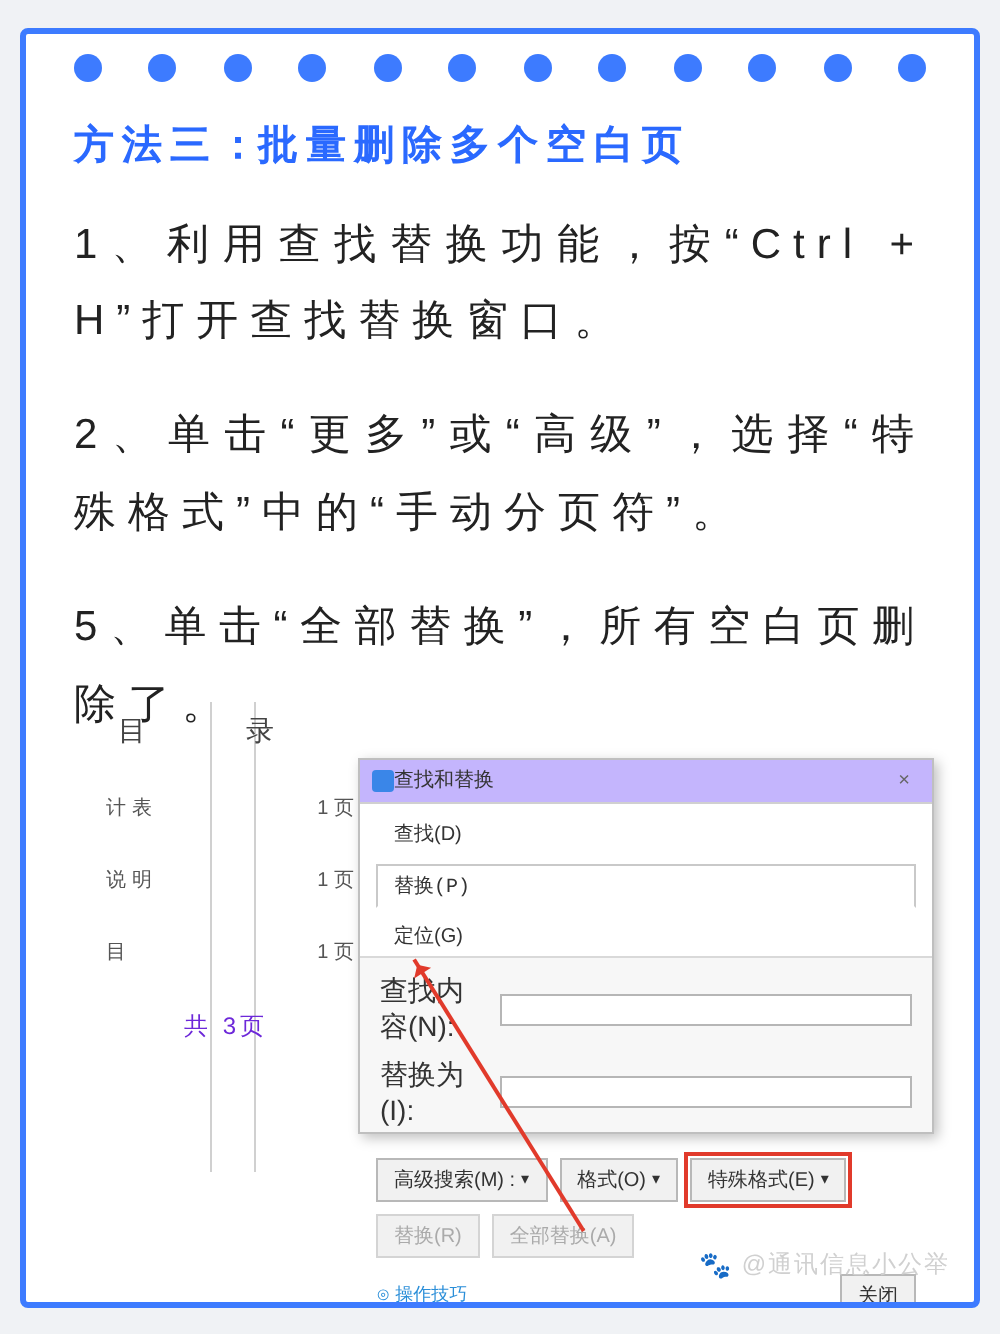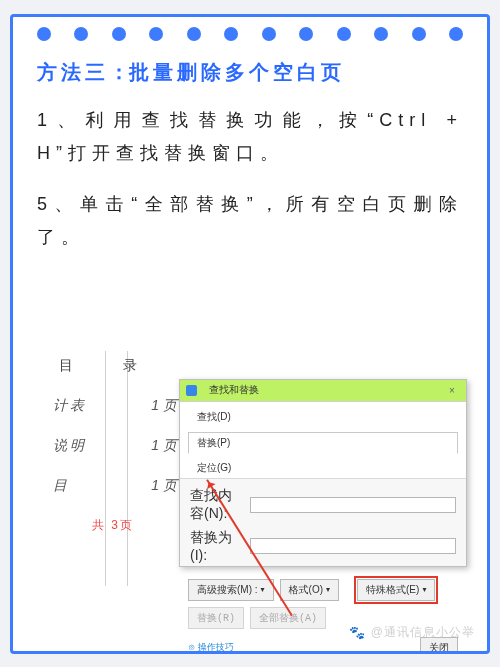--- a/index.html
+++ b/index.html
@@ -23,72 +23,72 @@
   .hole { width: 14px; height: 14px; border-radius: 50%; background: #3d7bff; }
 
   .content { padding: 42px 24px 0 24px; }
 
   .title { color: #2a69ff; font-size: 20px; font-weight: 700; letter-spacing: 4px; }
   .title .colon { letter-spacing: 0; }
 
   .step {
     margin-top: 18px;
     color: #222;
-    font-size: 18px;
+    font-size: 21px;
     line-height: 1.85;
     letter-spacing: 6px;
     text-align: justify;
     text-align-last: left;
   }
 
   
   .docshot {
     position: absolute;
     left: 30px; bottom: 65px;
     width: 420px; height: 235px;
   }
 
   .doclist {
     position: absolute; left: 0; top: 0; width: 140px;
     font-size: 12px; color: #444;
   }
   .doclist .bigtitle { font-size: 14px; letter-spacing: 18px; margin: 6px 0 22px 16px; }
-  .doclist .row { display: flex; justify-content: space-between; padding: 0 6px 0 10px; margin-bottom: 22px; font-size: 14px; color:#555;font-style:italic;}
+  .doclist .row { display: flex; justify-content: space-between; padding: 0 6px 0 10px; margin-bottom: 22px; font-size: 10px; color:#555;}
   .doclist .row .lab { letter-spacing: 3px; }
-  .doclist .total { text-align: center; font-size: 12px; margin-top: 6px; letter-spacing: 2px; color:#ef4444;}
+  .doclist .total { text-align: center; font-size: 12px; margin-top: 6px; letter-spacing: 2px; color:#6d28d9;}
   .vline { position:absolute; top:0; bottom:0; width:1px; background:#d0d0d0; }
 
   .dialog {
     position: absolute; left: 136px; top: 28px;
     width: 288px; height: 188px;
     background: #f7f7f7;
     border: 1px solid #bfbfbf;
     box-shadow: 2px 2px 6px rgba(0,0,0,.25);
     font-size: 10px; color: #333;
   }
   .dialog .titlebar {
-    height: 22px; background: #bef264; border-bottom: 1px solid #d0d0d0;
-    display: flex; align-items: center; padding: 0 6px; gap: 12px;
+    height: 22px; background: #c4b5fd; border-bottom: 1px solid #d0d0d0;
+    display: flex; align-items: center; padding: 0 6px; gap: 0;
   }
   .dialog .titlebar .ico { width:11px;height:11px; background:#3a86e8; border-radius:2px; }
   .dialog .titlebar .ttl { flex:1; font-size:10px; }
   .dialog .titlebar .x { width:16px; text-align:center; color:#666; cursor:pointer;}
   .tabs { display:flex; gap:4px; padding:4px 8px 0 8px; border-bottom:1px solid #d9d9d9; background:#fff;flex-direction:column;}
   .tab { padding:3px 8px; font-size:10px; color:#333; border:1px solid transparent; border-bottom:none; background:#fff; }
-  .tab.active { border-color:#c9c9c9; border-bottom:1px solid #fff; position:relative; top:1px;}
+  .tab.active { border-color:#c9c9c9; border-bottom:1px solid #fff; position:relative; top:1px;font-family:Liberation Mono, monospace;}
   .dlgbody { padding: 8px 10px 4px 10px; }
   .fldrow { display:flex; align-items:center; gap:6px; margin-bottom:6px; }
   .fldrow .lab { width:54px; font-size:14px; }
   .fldrow .input { flex:1; height:16px; background:#fff; border:1px solid #b6b6b6; }
   .fldrow .inline { font-size:10px; color:#555; }
   .btnrow { display:flex; gap:6px; padding: 6px 8px; }
   .btn { height:22px; padding:0 8px; font-size:10px; background:#f1f1f1; border:1px solid #b8b8b8; display:flex; align-items:center; color:#333;}
-  .btn.dis { color:#aaa; border-color:#d4d4d4;font-family:Liberation Mono, monospace; }
+  .btn.dis { color:#aaa; border-color:#d4d4d4; }
   .btn.drop::after{content:"▾"; margin-left:3px; font-size:8px;}
-  .highlight { outline:2px solid #e13a2b; outline-offset:1px;margin-left:12px; }
+  .highlight { outline:2px solid #e13a2b; outline-offset:1px; }
   .lowrow { display:flex; justify-content:space-between; padding: 2px 8px 8px 8px; align-items:center;gap:47px;}
   .lowrow .tips { font-size:9px; color:#2a8ed8;}
   .arrow {
     position:absolute; left:248px; bottom:-30px; width:2px; height:160px;
     background:#e13a2b; transform: rotate(-32deg); transform-origin: bottom left;
   }
   .arrow::before{
     content:""; position:absolute; top:-2px; left:-4px;
     border:5px solid transparent; border-bottom-color:#e13a2b;
   }
@@ -119,20 +119,21 @@
     <div class="hole"></div>
       <div class="hole"></div>
   </div>
 
   <div class="content">
     <div class="title">
       <span>方法三</span><span class="colon">：</span><span>批量删除多个空白页</span>
     </div>
 
     <p class="step">1、利用查找替换功能，按“Ctrl + H”打开查找替换窗口。</p>
+    <p class="step">2、单击“更多”或“高级”，选择“特殊格式”中的“手动分页符”。</p>
     <p class="step">5、单击“全部替换”，所有空白页删除了。</p>
   </div>
 
   <div class="docshot">
     <div class="vline" style="left:62px"></div>
     <div class="vline" style="left:84px"></div>
 
     <div class="doclist">
       <div class="bigtitle">目　录</div>
       <div class="row">

